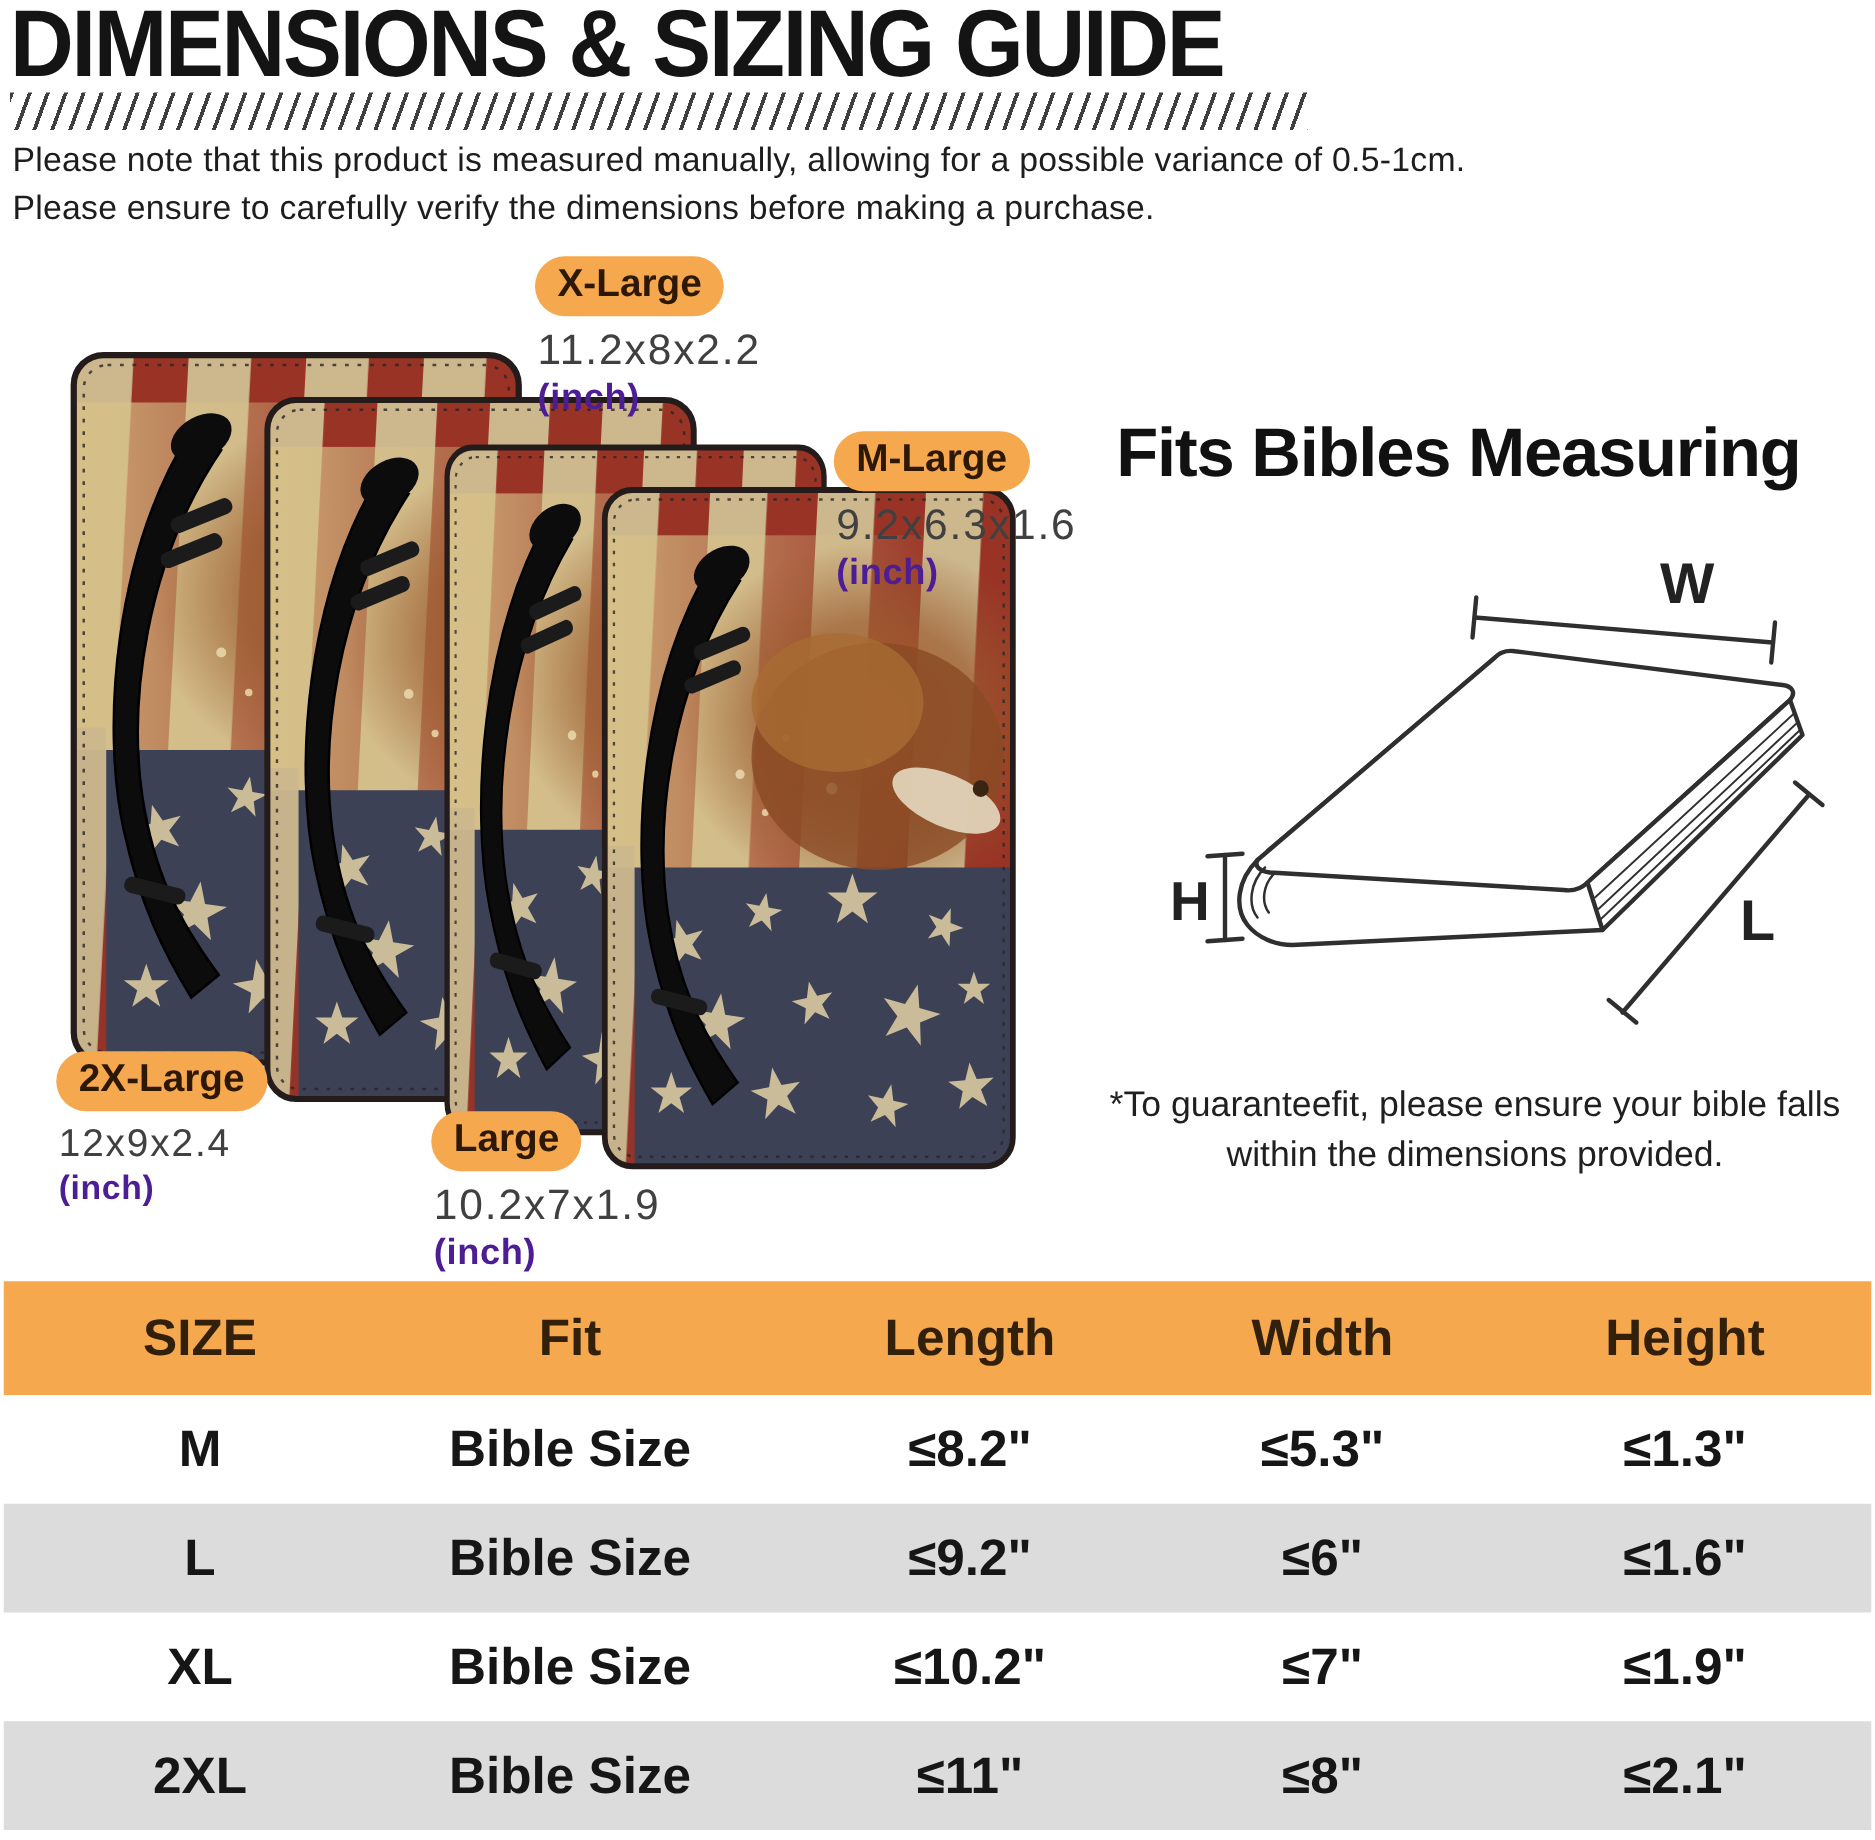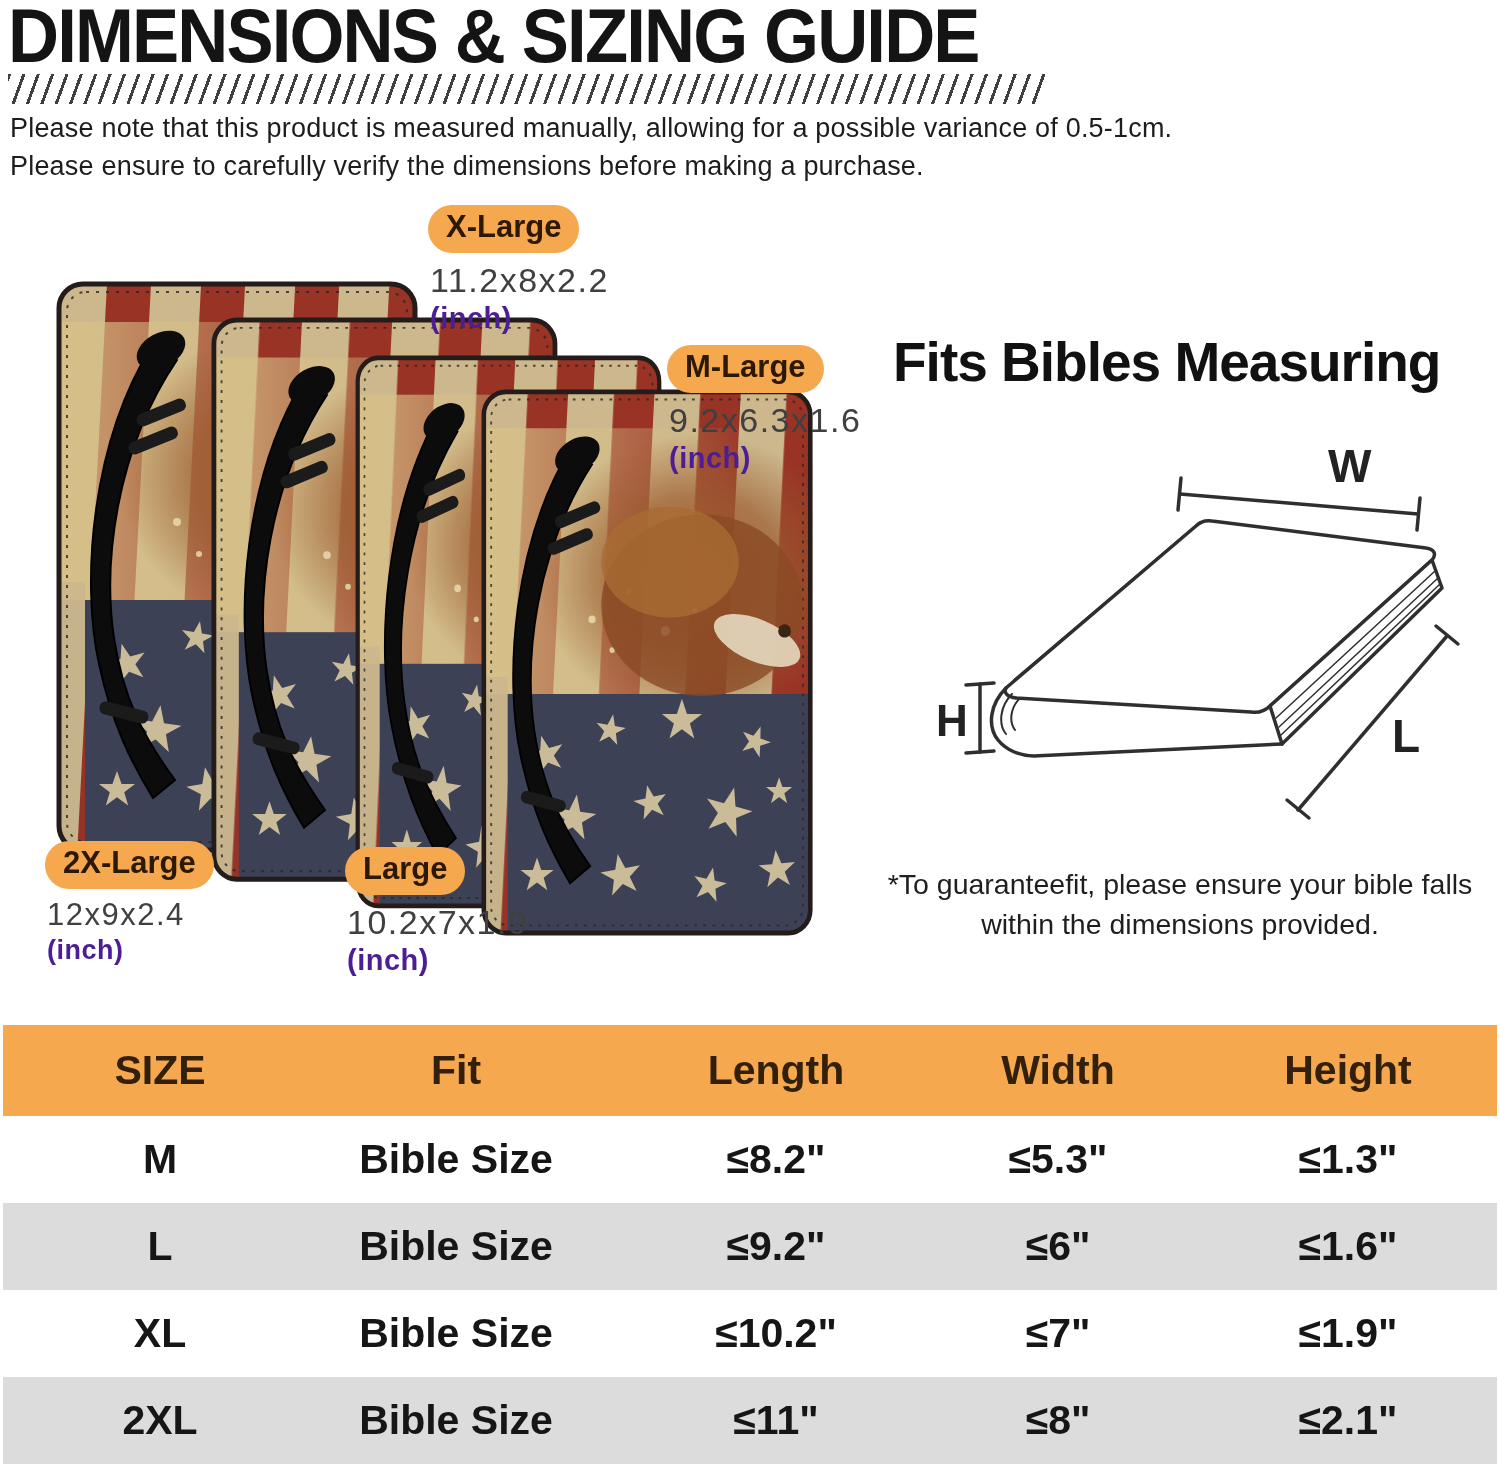--- a/index.html
+++ b/index.html
@@ -165,21 +165,21 @@
     <div class="dims">9.2x6.3x1.6</div>
     <div class="unit">(inch)</div>
   </div>
 
   <div class="callout" style="left:45px; top:841px;">
     <span class="pill">2X-Large</span>
     <div class="dims" style="font-size:31px;">12x9x2.4</div>
     <div class="unit" style="font-size:27px;">(inch)</div>
   </div>
 
-  <div class="callout" style="left:345px; top:847px;">
+  <div class="callout" style="left:345px; top:889px;">
     <span class="pill">Large</span>
     <div class="dims">10.2x7x1.9</div>
     <div class="unit">(inch)</div>
   </div>
 
   <h2 class="fits-heading">Fits Bibles Measuring</h2>
 
   <svg class="book-svg" width="570" height="400" viewBox="0 0 570 400" aria-hidden="true">
     <g fill="none" stroke="#2f2f2f" stroke-width="3.5" stroke-linejoin="round" stroke-linecap="round">
 

